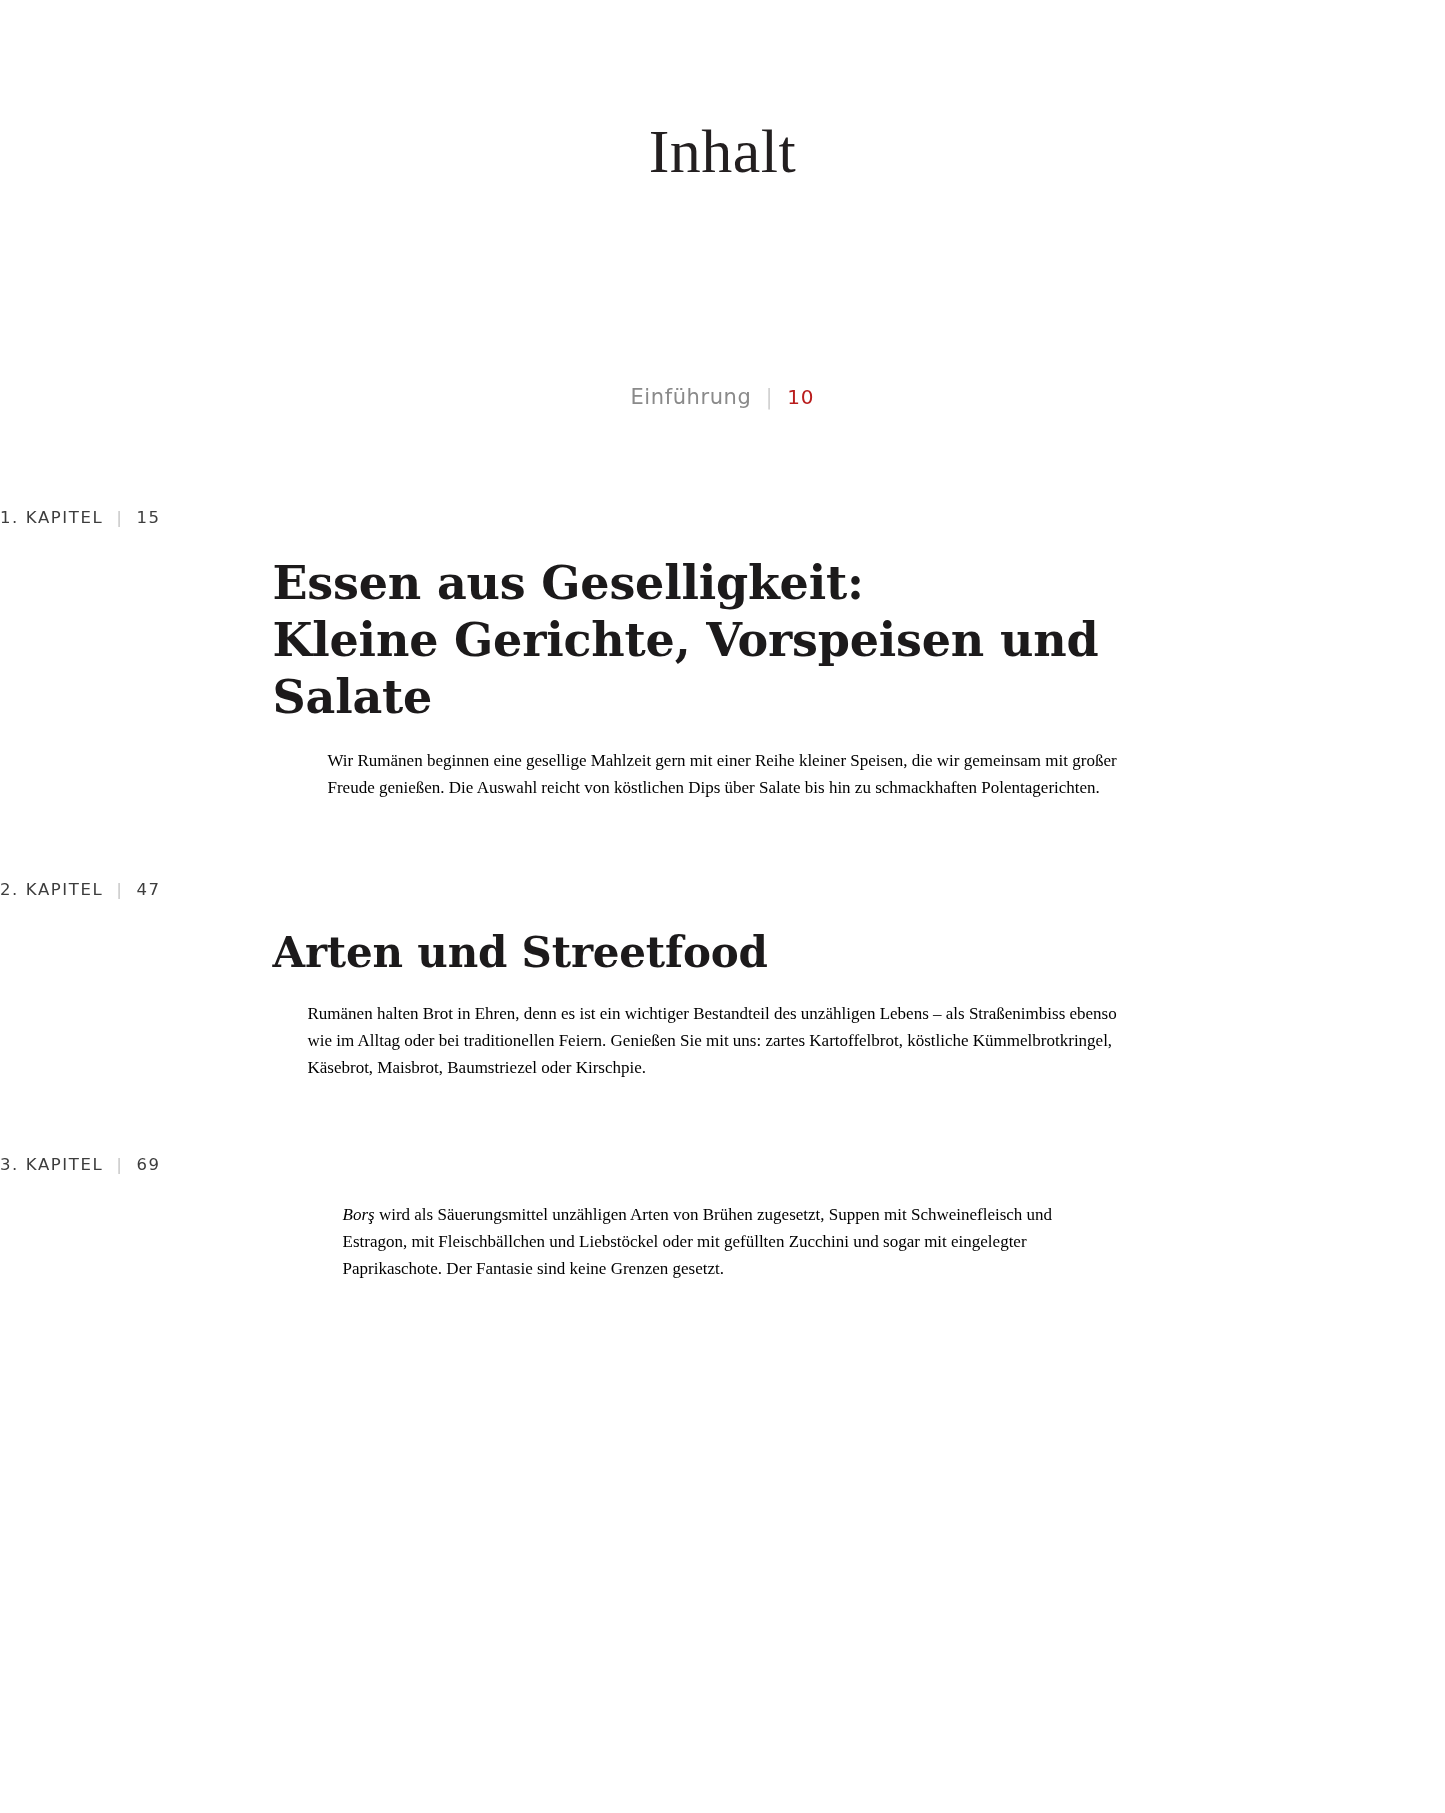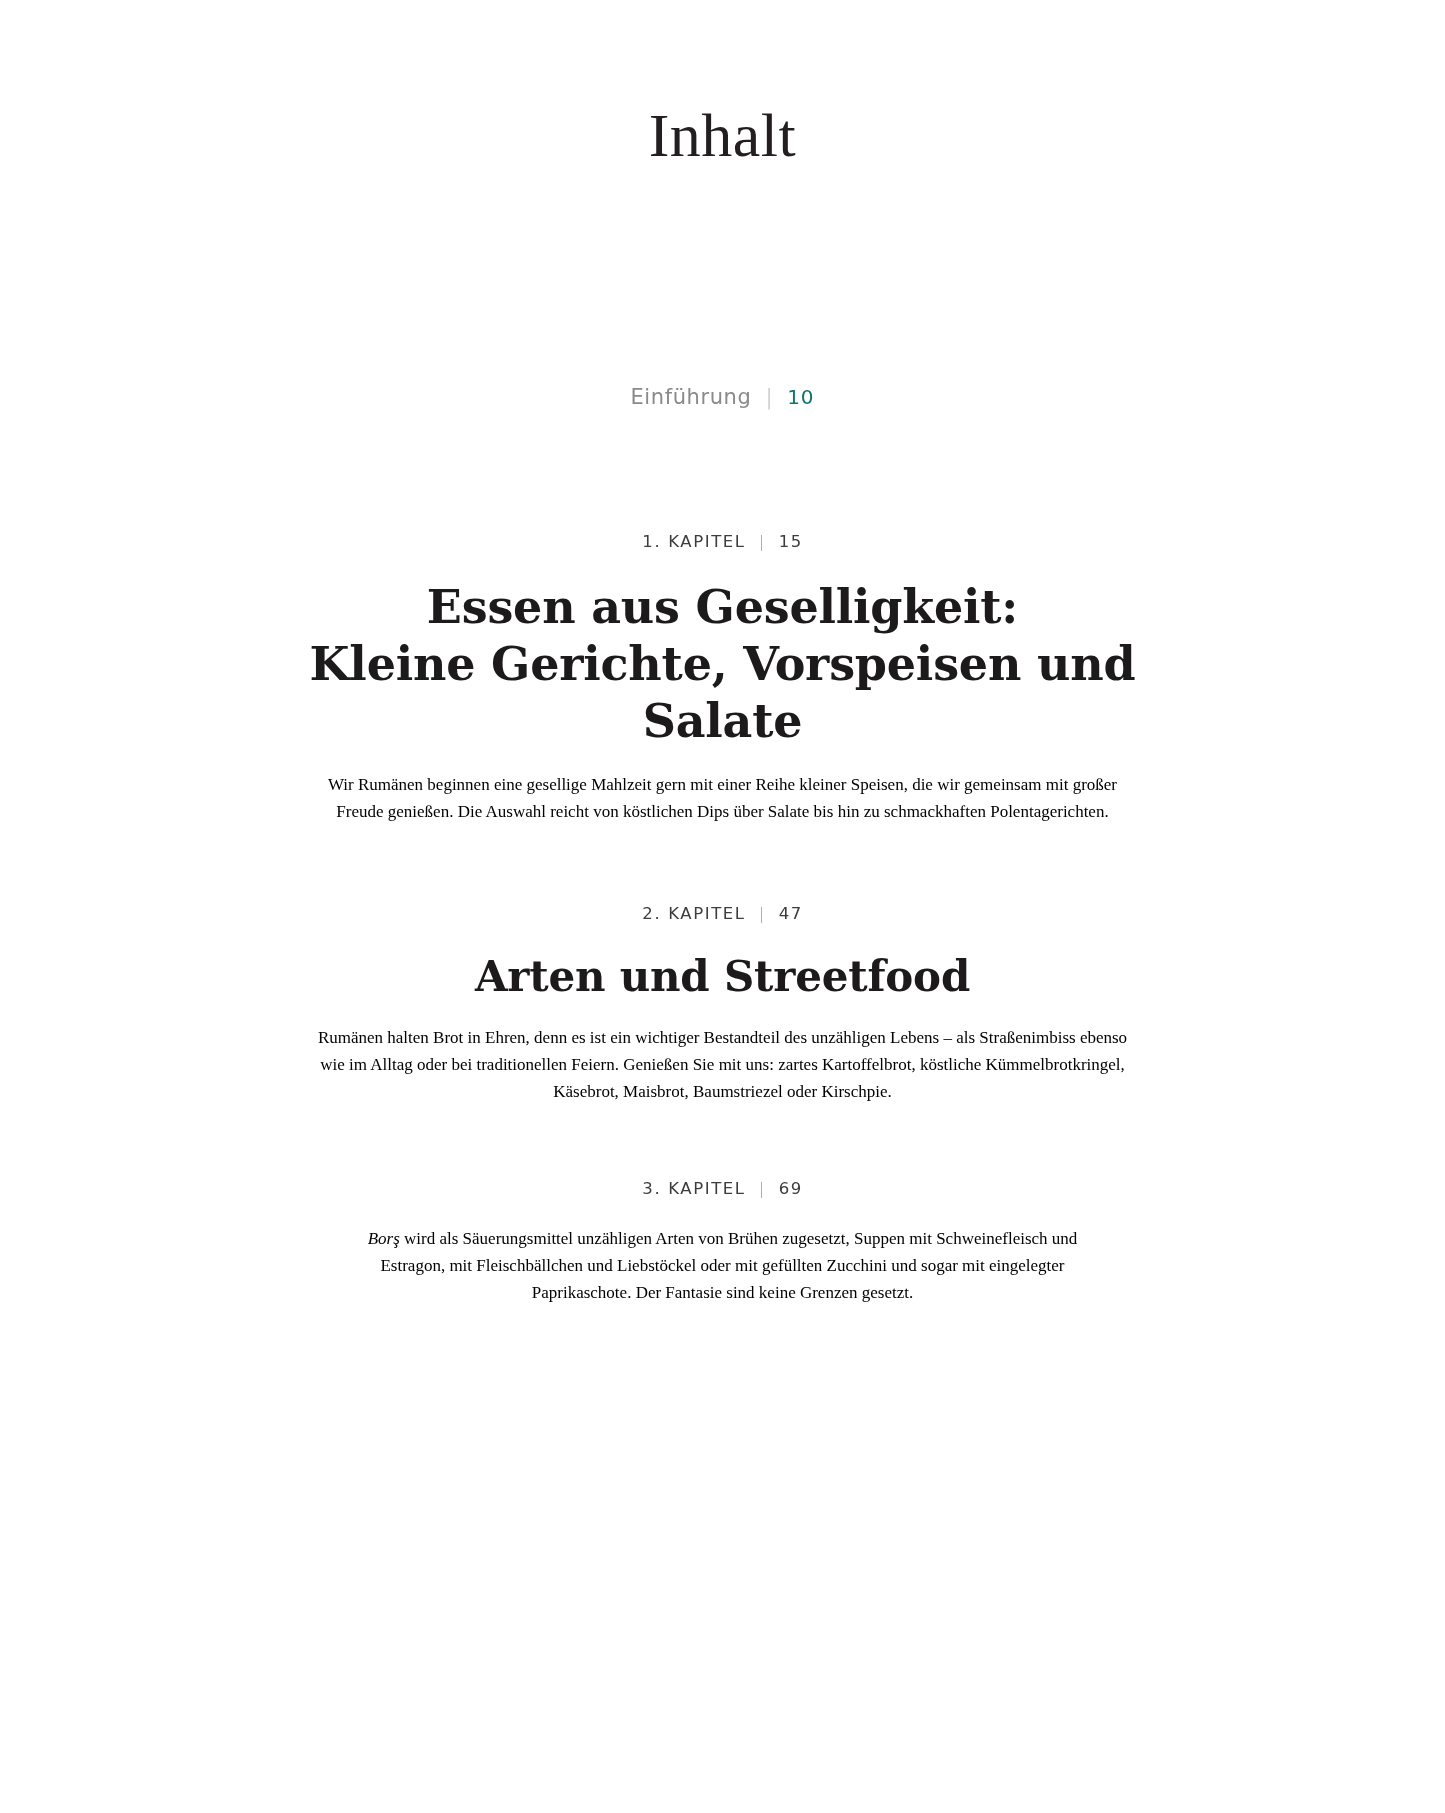--- a/index.html
+++ b/index.html
@@ -28,21 +28,21 @@
   
   .page-title {
     text-align: center;
     font-family: "Liberation Serif", serif;
     font-weight: 400;
     font-size: 62px;
     letter-spacing: 0.5px;
     color: #231f20;
     margin: 0;
     position: absolute;
-    top: 100px;
+    top: 116px;
     left: 0;
     right: 0;
   }
 
   
   .intro-line {
     position: absolute;
     top: 385px;
     left: 0;
     right: 0;
@@ -53,35 +53,34 @@
     letter-spacing: 0.6px;
   }
   .intro-line .sep {
     display: inline-block;
     padding: 0 14px;
     color: #b3b3b3;
     font-weight: 300;
   }
   .intro-line .pg {
     font-size: 20px;
-    color: #0f766e;
+    color: #b91c1c;
     letter-spacing: 1px;
   }
 
   
   .chapters {
     position: absolute;
     top: 508px;
     left: 0;
     right: 0;
   }
   .chapter {
-    text-align: center;
+    text-align: left;
     margin-bottom: 60px;
-    margin-top: 24px;
   }
   .chapter-meta {
     font-family: "DejaVu Sans", sans-serif;
     font-size: 16.5px;
     letter-spacing: 1.6px;
     color: #3d3d3d;
     text-transform: uppercase;
     margin-bottom: 28px;
   }
   .chapter-meta .sep {

